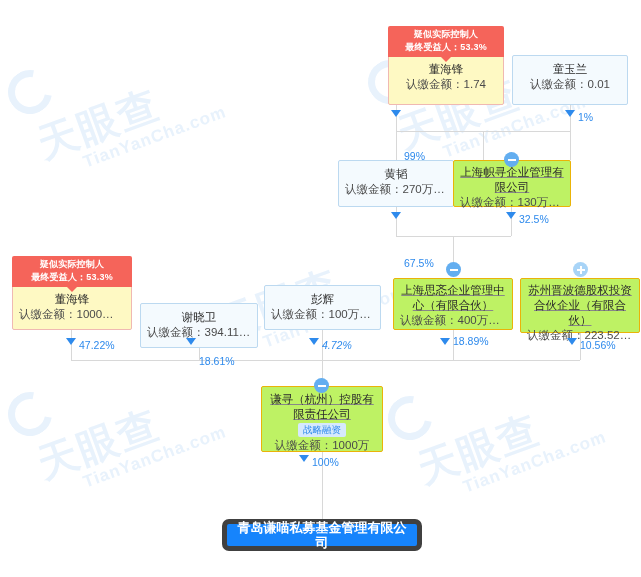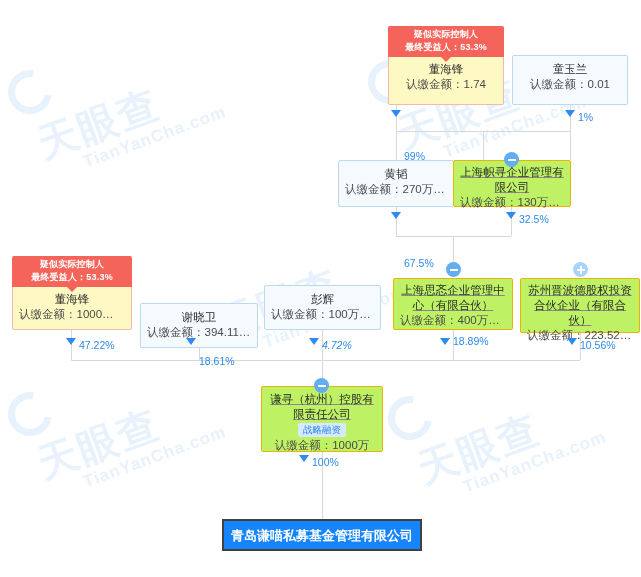--- a/index.html
+++ b/index.html
@@ -124,28 +124,28 @@
     bottom: -5px;
     width: 0; height: 0;
     border-left: 5px solid transparent;
     border-right: 5px solid transparent;
     border-top: 5px solid #f5645a;
   }
 
   
   .node.root {
     background: #1684fc;
-    border: 2px solid #404040;
+    border: 5px solid #404040;
     color: #ffffff;
     font-weight: bold;
     font-size: 13px;
     display: flex;
     align-items: center;
     justify-content: center;
-    border-radius: 0;
+    border-radius: 7px;
   }
 
   .badge {
     display: inline-block;
     background: #d6e9fd;
     color: #2e8aec;
     font-size: 9.5px;
     line-height: 12px;
     padding: 1px 5px;
     border-radius: 2px;

